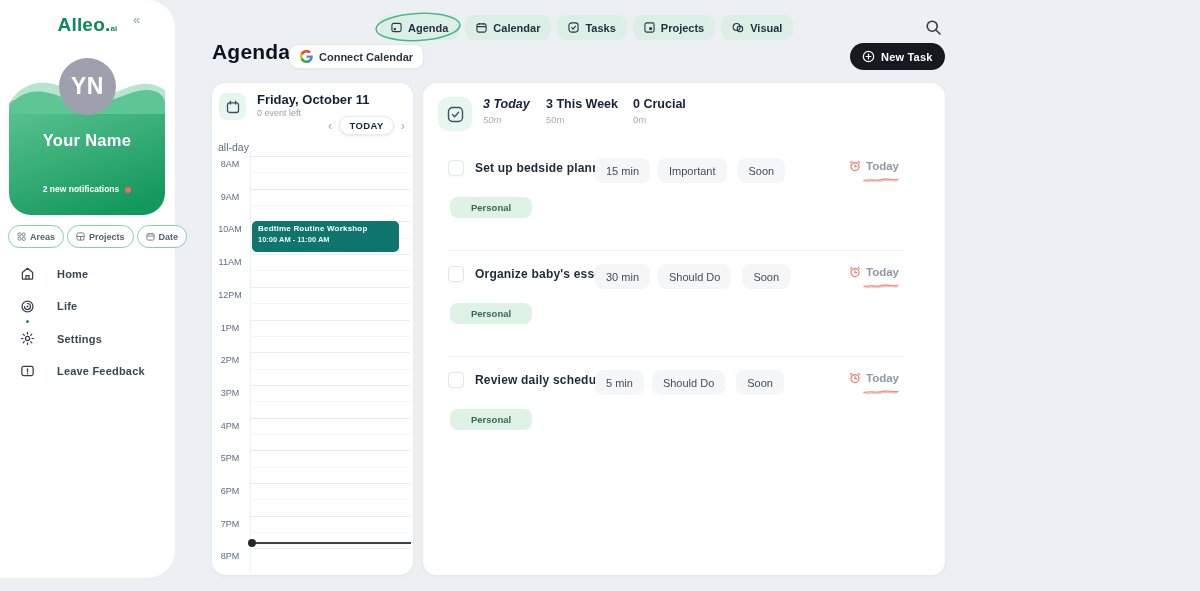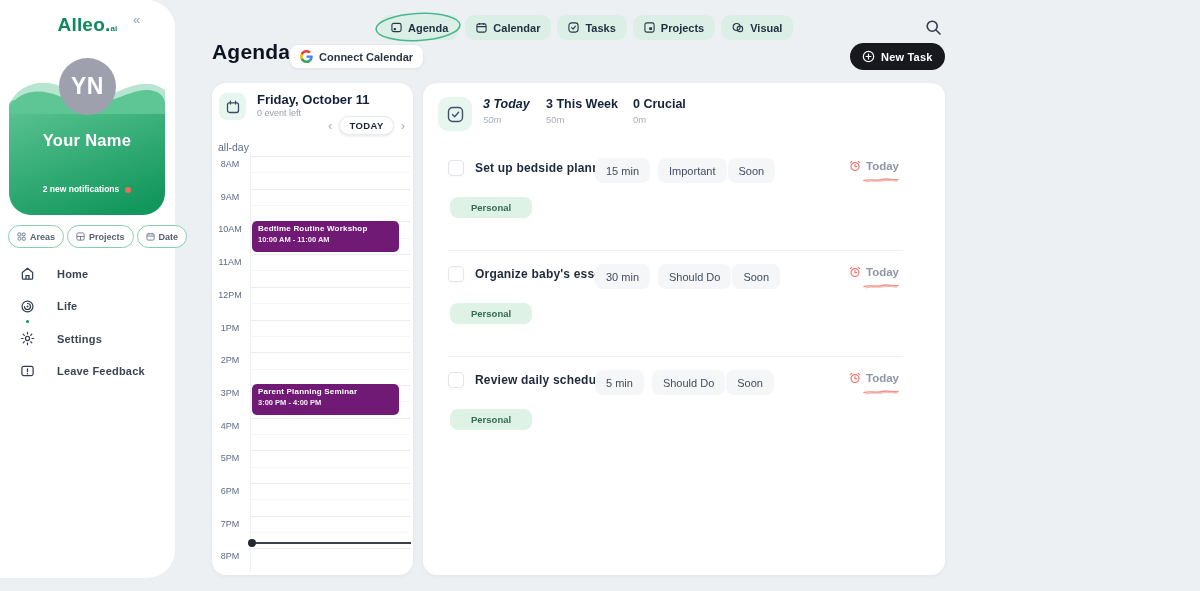--- a/index.html
+++ b/index.html
@@ -80,21 +80,21 @@
   .today-btn { height:19px; background:#fff; border:1px solid #e7eaee; border-radius:12px;
     padding:0 9px; display:flex; align-items:center; font-size:9.5px; font-weight:800;
     color:#17233a; letter-spacing:.4px; box-shadow:0 1px 3px rgba(0,0,0,.10); cursor:pointer; }
   .all-day { position:absolute; left:6px; top:58px; font-size:10.5px; color:#5d6a80; }
   .cal-grid { position:absolute; left:0; right:0; top:55px; bottom:4px; overflow:hidden; }
   .gutter-line { position:absolute; left:38px; top:14px; bottom:0; width:1px; background:#eef1f4; }
   .hour-line { position:absolute; left:38px; right:3px; height:1px; background:#e9edf1; z-index:0; }
   .half-line { position:absolute; left:38px; right:3px; height:1px; background:#f3f6f8; z-index:0; }
   .hour-label { position:absolute; left:0; width:36px; text-align:center; font-size:9px;
     color:#5f6c82; z-index:1; }
-  .cal-event { position:absolute; left:40px; width:147px; height:31px; background:#701a75;
+  .cal-event { position:absolute; left:40px; width:147px; height:31px; background:#0f766e;
     border-radius:5px; padding:3px 6px; z-index:2; cursor:pointer; overflow:hidden; }
   .cal-event .ev-title { font-size:8px; font-weight:700; color:#fff; letter-spacing:.2px;
     white-space:nowrap; }
   .cal-event .ev-time { font-size:7.5px; font-weight:600; color:rgba(255,255,255,.92); margin-top:2px; }
   .now-line { position:absolute; left:38px; right:2px; top:404px; height:2px; background:#3a3f47; z-index:3; }
   .now-dot { position:absolute; left:-2px; top:-3px; width:8px; height:8px; border-radius:50%; background:#23272e; }
 
   
   .tasks-panel { position:absolute; left:423px; top:83px; width:522px; height:492px;
     background:#fff; border-radius:14px; box-shadow:0 1px 4px rgba(30,50,70,.06); }
@@ -106,21 +106,21 @@
   .task-row { position:absolute; left:0; right:0; }
   .task-main { position:relative; height:26px; }
   .task-check { position:absolute; left:25px; top:2px; width:16px; height:16px;
     border:1.5px solid #e2e5ea; border-radius:4px; background:#fff; cursor:pointer;
     box-shadow:0 1px 2px rgba(30,50,70,.04); }
   .task-title { position:absolute; left:52px; top:3px; font-size:12px; font-weight:600;
     color:#1d2a3a; letter-spacing:.2px; white-space:nowrap; }
   .chips { position:absolute; left:172px; top:0; display:flex; gap:8px; }
   .chip { height:25px; background:#f4f6f8; border-radius:8px; display:flex; align-items:center;
     padding:0 11px; font-size:11px; color:#414d5f; white-space:nowrap; cursor:pointer; }
-  .chip-pair { display:flex; gap:1px; }
+  .chip-pair { display:flex; gap:11px; }
   .task-due { position:absolute; right:46px; top:2px; display:flex; align-items:center; gap:5px; cursor:pointer; }
   .task-due .due-lbl { font-size:11.5px; font-weight:600; color:#8f97a9; }
   .due-underline { position:absolute; right:0px; top:17px; }
   .task-tag { display:inline-block; margin:13px 0 0 27px; background:#def2e6; color:#356b52;
     font-size:9.5px; font-weight:600; padding:5px 21px; border-radius:8px; cursor:pointer; }
   .row-divider { position:absolute; left:25px; right:42px; height:1px; background:#edf0f4; }
 
   svg { display:block; }
 </style>
 </head>
@@ -289,24 +289,20 @@
       <span class="today-btn">TODAY</span>
       <span class="chev">›</span>
     </div>
     <div class="all-day">all-day</div>
 
     <div class="cal-grid">
       <div class="gutter-line"></div>
       <div class="cal-event" style="top:83px;">
         <div class="ev-title">Bedtime Routine Workshop</div>
         <div class="ev-time">10:00 AM - 11:00 AM</div>
-      </div>
-      <div class="cal-event" style="top:246px;">
-        <div class="ev-title">Parent Planning Seminar</div>
-        <div class="ev-time">3:00 PM - 4:00 PM</div>
       </div>
       <div class="now-line">
           <div class="now-dot"></div>
         </div>
     <div class="hour-line" style="top: 18px;"></div>
         <div class="half-line" style="top: 34.35px;"></div>
         <div class="hour-label" style="top: 21px;">8AM</div>
         <div class="hour-line" style="top: 50.7px;"></div>
         <div class="half-line" style="top: 67.05px;"></div>
         <div class="hour-label" style="top: 53.7px;">9AM</div>

